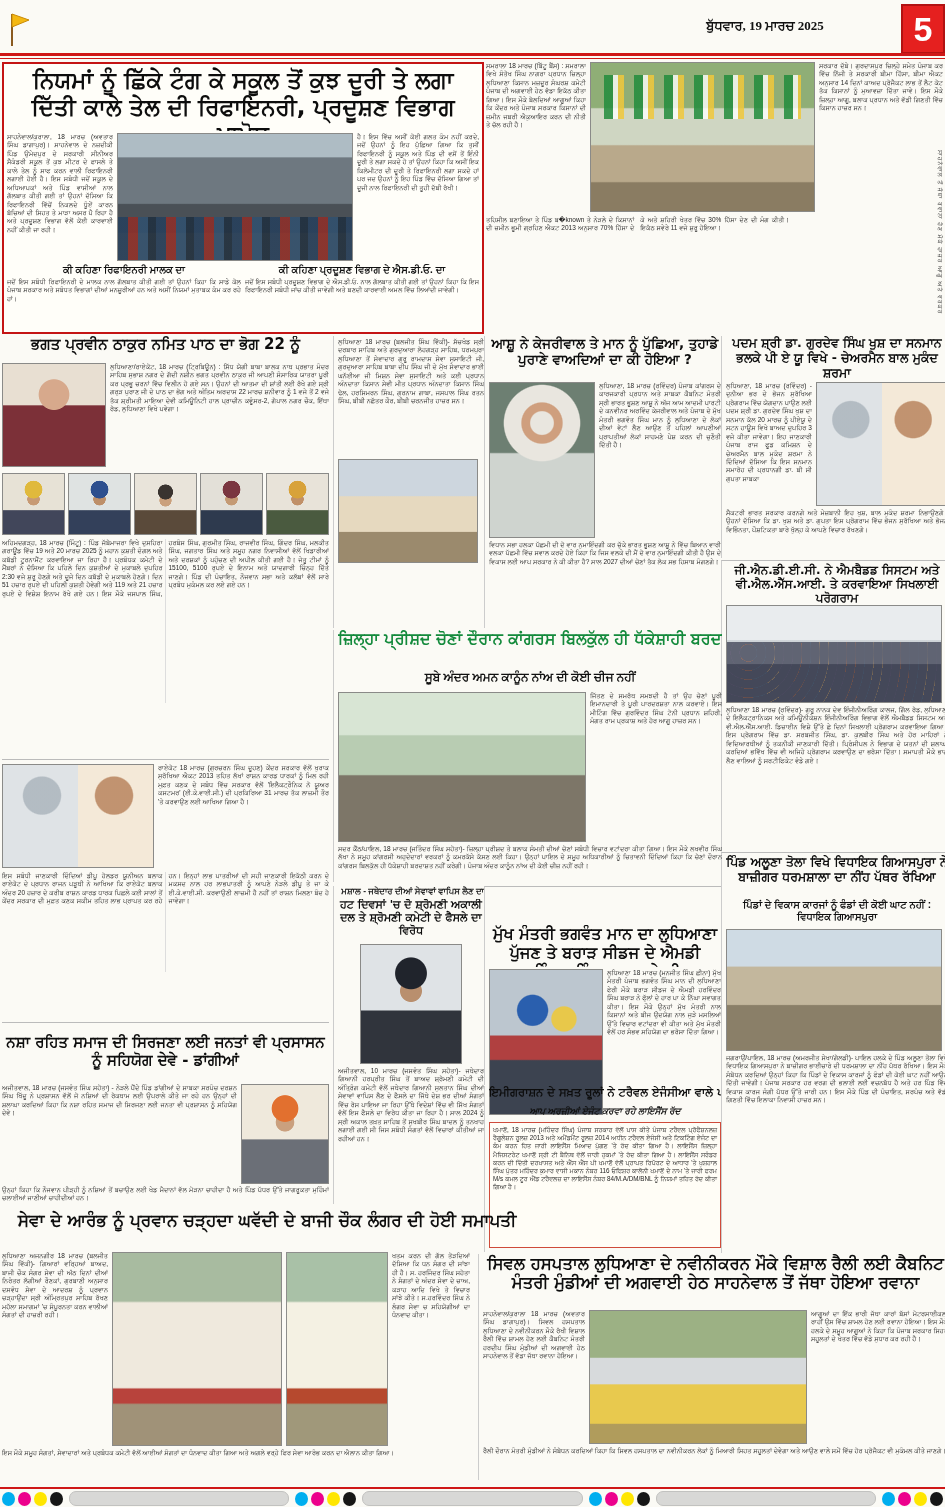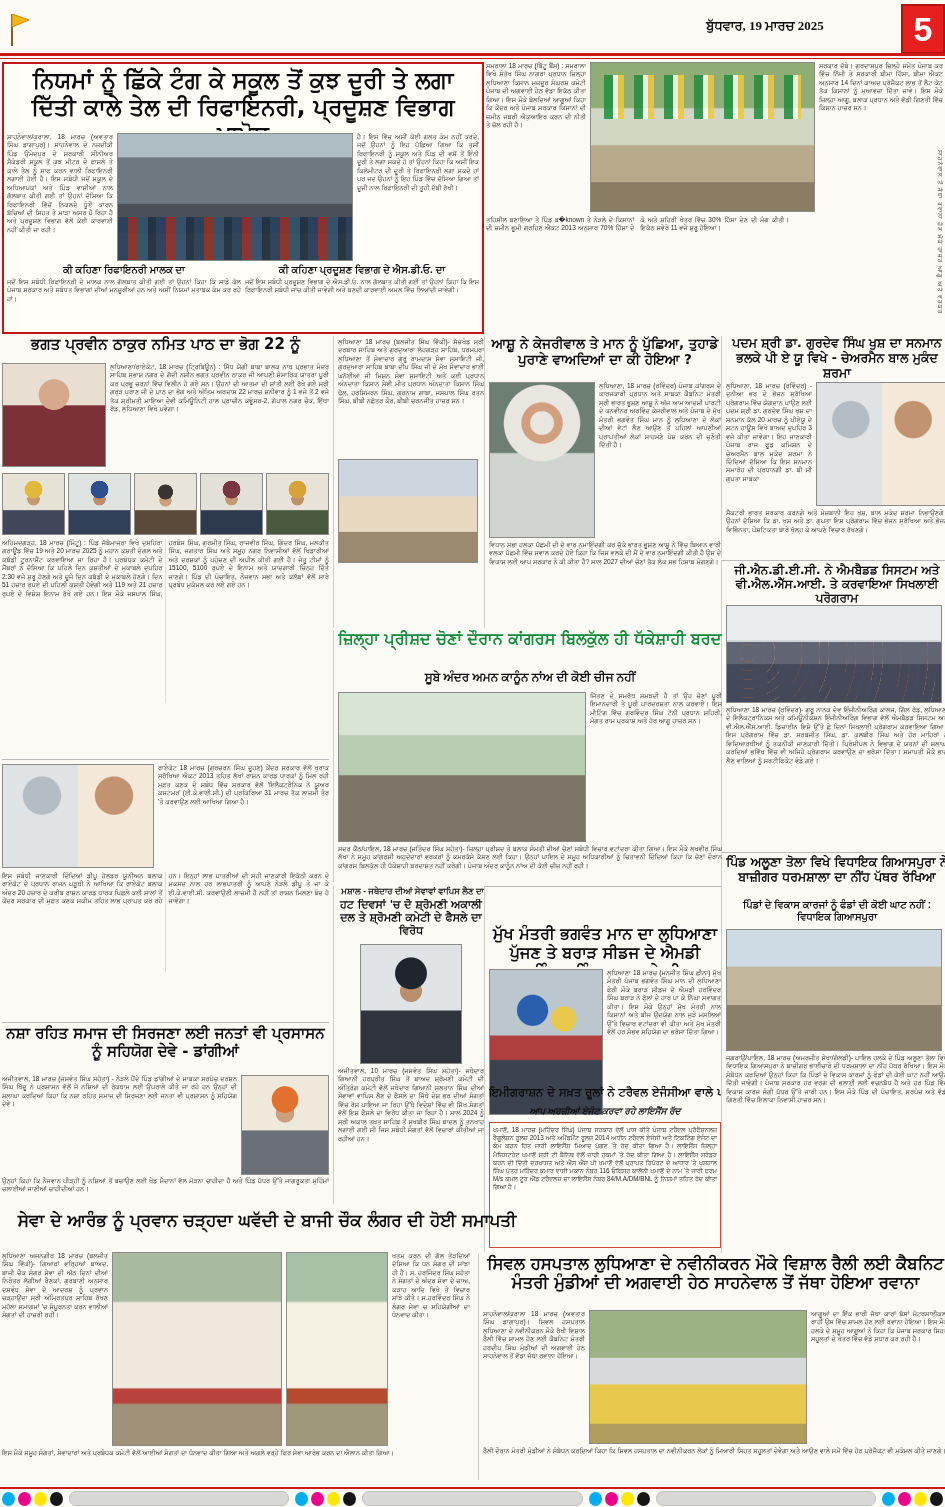--- a/index.html
+++ b/index.html
@@ -141,21 +141,21 @@
   </div>
 
   <div class="abs" style="left:2px;top:759px;width:327px;height:260px;border-top:1px solid #bbb;padding-top:2px;">
     <div class="row" style="height:104px;margin-top:2px;">
       <div class="ph p-two-men" style="width:150px;height:102px;"></div>
       <div class="bd col" style="flex:1;height:104px;">ਰਾਏਕੋਟ 18 ਮਾਰਚ (ਗੁਰਚਰਨ ਸਿੰਘ ਦੂਹਣ) ਕੇਂਦਰ ਸਰਕਾਰ ਵੱਲੋਂ ਖੁਰਾਕ ਸੁਰੱਖਿਆ ਐਕਟ 2013 ਤਹਿਤ ਲੱਖਾਂ ਰਾਸ਼ਨ ਕਾਰਡ ਧਾਰਕਾਂ ਨੂੰ ਮਿਲ ਰਹੀ ਮੁਫ਼ਤ ਕਣਕ ਦੇ ਸਬੰਧ ਵਿੱਚ ਸਰਕਾਰ ਵੱਲੋਂ 'ਇਲੈਕਟ੍ਰੌਨਿਕ ਨੋ ਯੂਅਰ ਕਸਟਮਰ' (ਈ.ਕੇ.ਵਾਈ.ਸੀ.) ਦੀ ਪ੍ਰਕਿਰਿਆ 31 ਮਾਰਚ ਤੱਕ ਲਾਜ਼ਮੀ ਤੌਰ 'ਤੇ ਕਰਵਾਉਣ ਲਈ ਆਖਿਆ ਗਿਆ ਹੈ।</div>
     </div>
     <div class="bd c2" style="height:100px;margin-top:4px;">ਇਸ ਸਬੰਧੀ ਜਾਣਕਾਰੀ ਦਿੰਦਿਆਂ ਡੀਪੂ ਹੋਲਡਰ ਯੂਨੀਅਨ ਬਲਾਕ ਰਾਏਕੋਟ ਦੇ ਪ੍ਰਧਾਨ ਰਾਜਨ ਪੜੂਥੀ ਨੇ ਆਖਿਆ ਕਿ ਰਾਏਕੋਟ ਬਲਾਕ ਅੰਦਰ 20 ਹਜ਼ਾਰ ਦੇ ਕਰੀਬ ਰਾਸ਼ਨ ਕਾਰਡ ਧਾਰਕ ਪਿਛਲੇ ਕਈ ਸਾਲਾਂ ਤੋਂ ਕੇਂਦਰ ਸਰਕਾਰ ਦੀ ਮੁਫ਼ਤ ਕਣਕ ਸਕੀਮ ਤਹਿਤ ਲਾਭ ਪ੍ਰਾਪਤ ਕਰ ਰਹੇ ਹਨ। ਇਨ੍ਹਾਂ ਲਾਭ ਪਾਤਰੀਆਂ ਦੀ ਸਹੀ ਜਾਣਕਾਰੀ ਇਕੱਠੀ ਕਰਨ ਦੇ ਮਕਸਦ ਨਾਲ ਹਰ ਲਾਭਪਾਤਰੀ ਨੂੰ ਆਪਣੇ ਨੇੜਲੇ ਡੀਪੂ ਤੇ ਜਾ ਕੇ ਈ.ਕੇ.ਵਾਈ.ਸੀ. ਕਰਵਾਉਣੀ ਲਾਜ਼ਮੀ ਹੈ ਨਹੀਂ ਤਾਂ ਰਾਸ਼ਨ ਮਿਲਣਾ ਬੰਦ ਹੋ ਜਾਵੇਗਾ।</div>
   </div>
 
-  <div class="abs" style="left:2px;top:1022px;width:327px;height:184px;border-top:1px solid #bbb;padding-top:2px;">
+  <div class="abs" style="left:2px;top:1022px;width:327px;height:184px;border-top:1px solid #bbb;padding-top:11px;">
     <div class="hl" style="font-size:15px;height:48px;">ਨਸ਼ਾ ਰਹਿਤ ਸਮਾਜ ਦੀ ਸਿਰਜਣਾ ਲਈ ਜਨਤਾਂ ਵੀ ਪ੍ਰਸਾਸਨ ਨੂੰ ਸਹਿਯੋਗ ਦੇਵੇ - ਡਾਂਗੀਆਂ</div>
     <div class="row" style="height:100px;margin-top:2px;">
       <div class="bd col" style="flex:1;height:100px;">ਅਜੀਤਵਾਲ, 18 ਮਾਰਚ (ਜਸਵੰਤ ਸਿੰਘ ਸਹੋਤਾ) - ਨੇੜਲੇ ਪੈਂਦੇ ਪਿੰਡ ਡਾਂਗੀਆਂ ਦੇ ਸਾਬਕਾ ਸਰਪੰਚ ਦਰਸ਼ਨ ਸਿੰਘ ਖਿੱਦੂ ਨੇ ਪ੍ਰਸ਼ਾਸਨ ਵੱਲੋਂ ਜੋ ਨਸ਼ਿਆਂ ਦੀ ਰੋਕਥਾਮ ਲਈ ਉਪਰਾਲੇ ਕੀਤੇ ਜਾ ਰਹੇ ਹਨ ਉਨ੍ਹਾਂ ਦੀ ਸ਼ਲਾਘਾ ਕਰਦਿਆਂ ਕਿਹਾ ਕਿ ਨਸ਼ਾ ਰਹਿਤ ਸਮਾਜ ਦੀ ਸਿਰਜਣਾ ਲਈ ਜਨਤਾ ਵੀ ਪ੍ਰਸ਼ਾਸਨ ਨੂੰ ਸਹਿਯੋਗ ਦੇਵੇ।</div>
       <div class="ph p-orange-turban" style="width:86px;height:98px;"></div>
     </div>
     <div class="bd" style="height:28px;margin-top:2px;">ਉਨ੍ਹਾਂ ਕਿਹਾ ਕਿ ਨੌਜਵਾਨ ਪੀੜ੍ਹੀ ਨੂੰ ਨਸ਼ਿਆਂ ਤੋਂ ਬਚਾਉਣ ਲਈ ਖੇਡ ਮੈਦਾਨਾਂ ਵੱਲ ਮੋੜਨਾ ਚਾਹੀਦਾ ਹੈ ਅਤੇ ਪਿੰਡ ਪੱਧਰ ਉੱਤੇ ਜਾਗਰੂਕਤਾ ਮੁਹਿੰਮਾਂ ਚਲਾਈਆਂ ਜਾਣੀਆਂ ਚਾਹੀਦੀਆਂ ਹਨ।</div>
   </div>
 
   <div class="abs" style="left:333px;top:336px;width:146px;height:292px;border-left:1px solid #ccc;padding-left:4px;">
     <div class="bd" style="height:118px;margin-top:2px;">ਲੁਧਿਆਣਾ 18 ਮਾਰਚ (ਬਲਜੀਤ ਸਿੰਘ ਵਿੱਕੀ)- ਸੱਚਖੰਡ ਸ੍ਰੀ ਦਰਬਾਰ ਸਾਹਿਬ ਅਤੇ ਗੁਰਦੁਆਰਾ ਲੋਹਗੜ੍ਹ ਸਾਹਿਬ, ਧਰਮਪੁਰਾ ਲੁਧਿਆਣਾ ਤੋਂ ਸੇਵਾਦਾਰ ਗੁਰੂ ਰਾਮਦਾਸ ਸੇਵਾ ਸੁਸਾਇਟੀ ਜੀ, ਗੁਰਦੁਆਰਾ ਸਾਹਿਬ ਬਾਬਾ ਦੀਪ ਸਿੰਘ ਜੀ ਦੇ ਮੁੱਖ ਸੇਵਾਦਾਰ ਭਾਈ ਘਨੱਈਆ ਜੀ ਮਿਸ਼ਨ ਸੇਵਾ ਸੁਸਾਇਟੀ ਅਤੇ ਕਈ ਪ੍ਰਧਾਨ ਅੰਨਦਾਤਾ ਕਿਸਾਨ ਸੇਵੀ ਮੀਤ ਪ੍ਰਧਾਨ ਅੰਨਦਾਤਾ ਕਿਸਾਨ ਸਿੰਘ ਢੋਲ, ਹਰਸਿਮਰਨ ਸਿੰਘ, ਗੁਰਨਾਮ ਗਾਬਾ, ਜਸਪਾਲ ਸਿੰਘ ਰਤਨ ਸਿੰਘ, ਬੀਬੀ ਨਛੱਤਰ ਕੌਰ, ਬੀਬੀ ਚਰਨਜੀਤ ਹਾਜ਼ਰ ਸਨ।</div>

